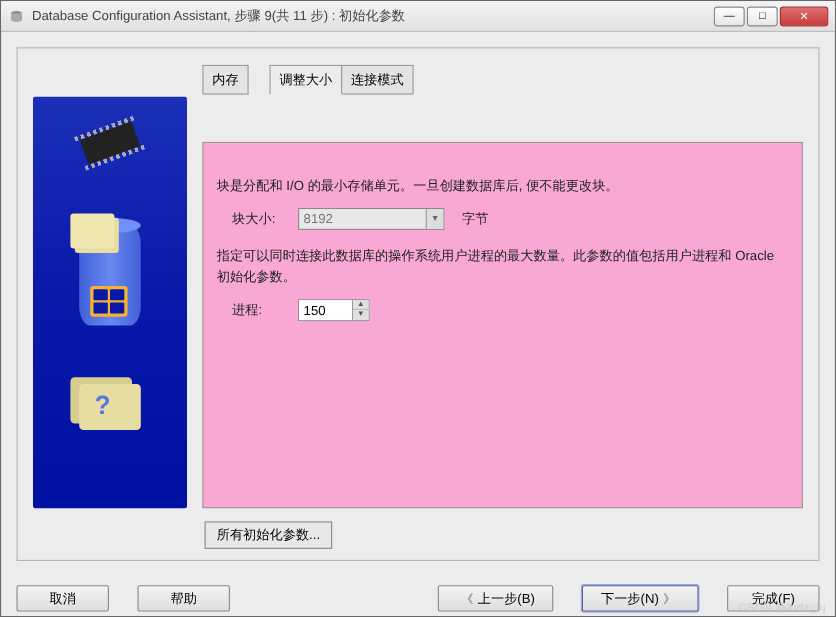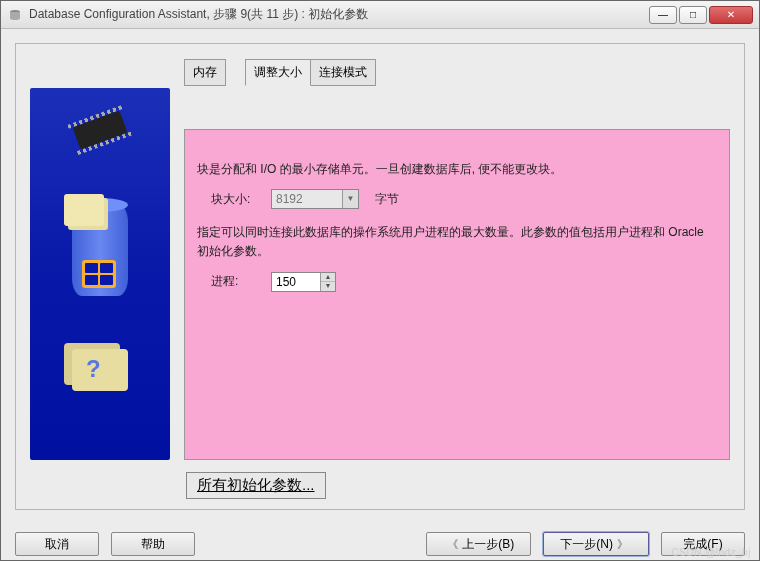--- a/index.html
+++ b/index.html
@@ -36,35 +36,35 @@
     .right-pane { flex: 1; display: flex; flex-direction: column; }
     
     .tabs { display: flex; }
     .tab { padding: 4px 8px; border: 1px solid #999; background: #e4e4e4; font-size: 12px; margin-right: -1px; position: relative; top: 1px; }
     .tab.active { background: #ececec; border-bottom: 1px solid #ececec; z-index: 2; margin-left: 20px; }
     
     .tab-panel { flex: 1; border: 1px solid #999; padding: 30px 12px; background: #f9a8d4; font-size: 12px; color: #222; line-height: 1.6; margin-top: 44px; }
     
     .form-row { display: flex; align-items: flex-end; margin: 10px 0 14px 14px; gap: 10px; }
     .form-row label { width: 50px; }
-    .select-wrap { display: inline-flex; align-items: center; border: 1px solid #888; background: #e8e8e8; height: 20px; }
+    .select-wrap { display: inline-flex; align-items: center; border: 1px solid #888; background: #e8e8e8; height: 20px; gap: 45px; }
     .select-wrap input { border: none; background: transparent; width: 70px; padding: 1px 4px; font-size: 12px; color: #777; }
     .select-arrow { width: 16px; height: 18px; border-left: 1px solid #999; display:flex; align-items:center; justify-content:center; font-size:8px; color:#666; background:#ddd; }
     .unit { margin-left: 6px; }
     
     .spinner-wrap { display:inline-flex; border:1px solid #888; height:20px; background:#fff; }
     .spinner-wrap input { border:none; width:48px; padding:1px 4px; font-size:12px; }
     .spin-btns { display:flex; flex-direction:column; border-left:1px solid #999; }
     .spin-btns span { width:14px; height:9px; background:#e0e0e0; font-size:7px; display:flex; align-items:center; justify-content:center; color:#555; border-bottom:1px solid #bbb; }
     .spin-btns span:last-child { border-bottom:none; }
     
     .all-params-row { padding: 4px 14px 10px 170px; }
-    .flat-button { border: 1px solid #888; background: #e8e8e8; padding: 3px 10px; font-size: 15px; cursor: pointer; text-decoration: underline; }
+    .flat-button { border: 1px solid #888; background: #e8e8e8; padding: 3px 10px; font-size: 12px; cursor: pointer; }
     
-    .footer { display: flex; padding: 8px 14px 4px 14px; gap: 12px; align-items: center; }
+    .footer { display: flex; padding: 8px 14px 4px 14px; gap: 26px; align-items: center; }
     .footer .spacer { flex: 1; }
     .nav-btn { border: 1px solid #888; background: linear-gradient(180deg, #f4f4f4, #dedede); padding: 3px 16px; font-size: 12px; min-width: 84px; height: 24px; display: inline-flex; align-items: center; justify-content: center; border-radius: 2px; cursor: pointer; }
     .nav-btn.primary { border: 1px solid #5a5a9a; box-shadow: 0 0 0 1px #9aaed8; }
     .nav-arrow { font-size: 11px; margin: 0 4px; color: #555; }
     
     .watermark { position: absolute; bottom: 2px; right: 8px; font-size: 10px; color: rgba(200,200,200,0.8); letter-spacing: 0.5px; text-align: center; }
   </style>
 </head>
 <body>
 

